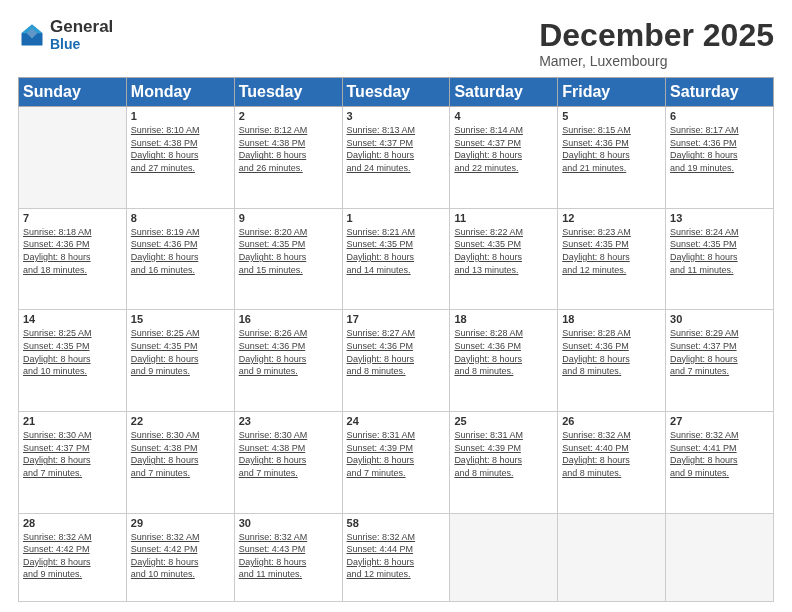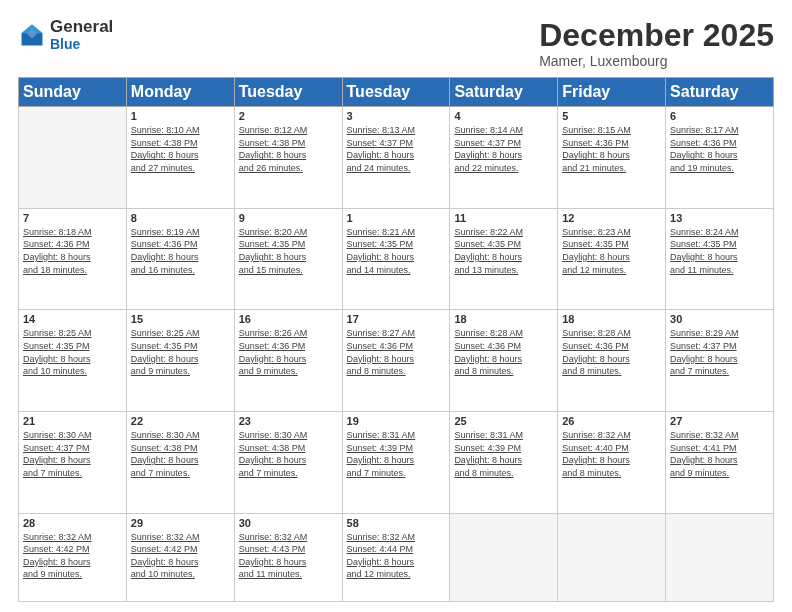--- a/index.html
+++ b/index.html
@@ -236,21 +236,21 @@
           </td>
           <td>
             <span class="day-number">22</span>
             <div class="day-info">Sunrise: 8:30 AM<br>Sunset: 4:38 PM<br>Daylight: 8 hours<br>and 7 minutes.</div>
           </td>
           <td>
             <span class="day-number">23</span>
             <div class="day-info">Sunrise: 8:30 AM<br>Sunset: 4:38 PM<br>Daylight: 8 hours<br>and 7 minutes.</div>
           </td>
           <td>
-            <span class="day-number">19</span>
+            <span class="day-number">24</span>
             <div class="day-info">Sunrise: 8:31 AM<br>Sunset: 4:39 PM<br>Daylight: 8 hours<br>and 7 minutes.</div>
           </td>
           <td>
             <span class="day-number">25</span>
             <div class="day-info">Sunrise: 8:31 AM<br>Sunset: 4:39 PM<br>Daylight: 8 hours<br>and 8 minutes.</div>
           </td>
           <td>
             <span class="day-number">26</span>
             <div class="day-info">Sunrise: 8:32 AM<br>Sunset: 4:40 PM<br>Daylight: 8 hours<br>and 8 minutes.</div>
           </td>

